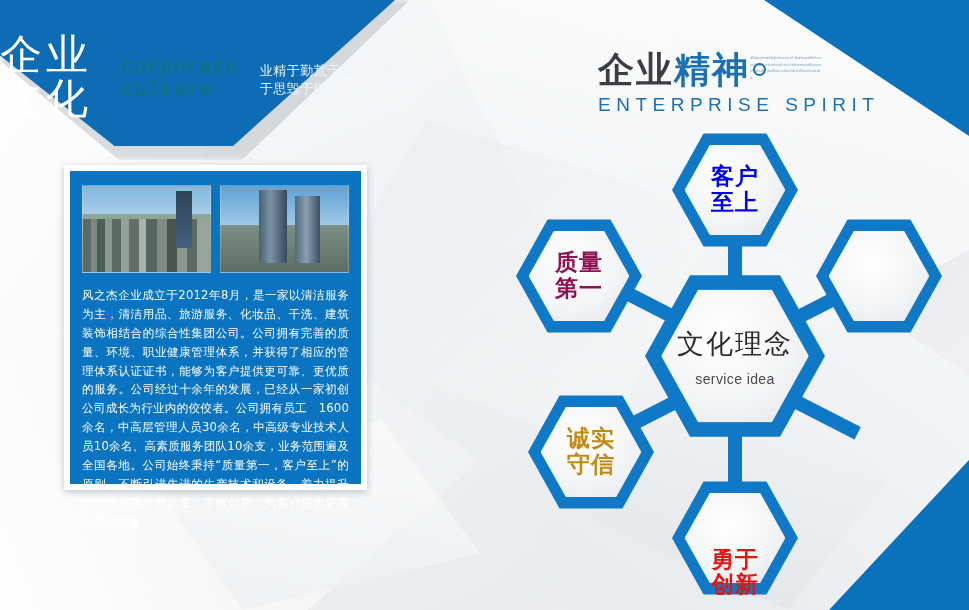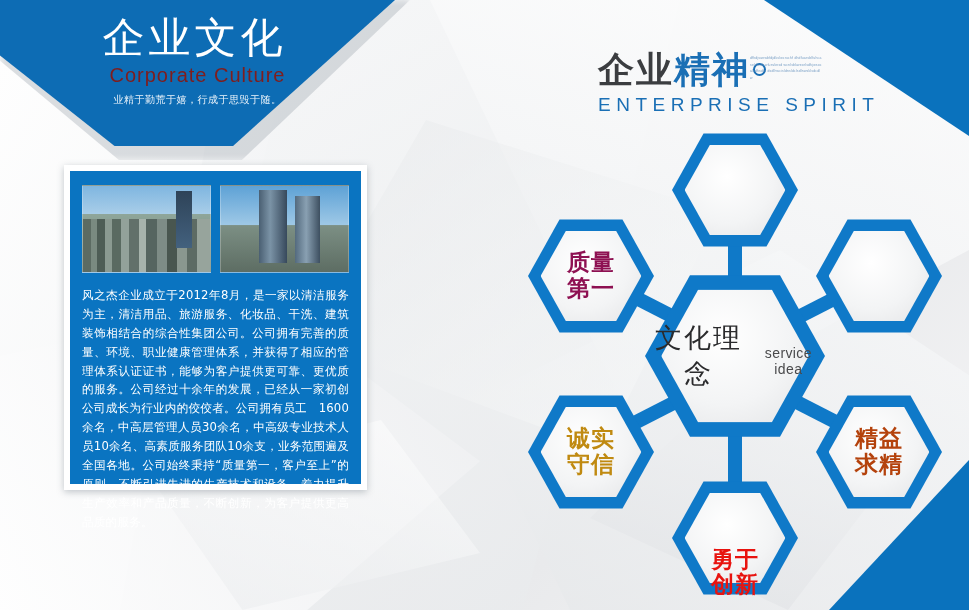--- a/index.html
+++ b/index.html
@@ -68,38 +68,38 @@
     clip-path: polygon(0 0, 100% 0, 59% 100%, 29% 100%, 0 38%);
   }
   .banner-shadow {
     position:absolute; left:0; top:0; width:410px; height:160px;
     background:rgba(140,150,160,.30);
     clip-path: polygon(0 0, 100% 0, 59% 100%, 29% 100%, 0 38%);
     filter: blur(3px);
   }
   .banner-inner {
     position:absolute; left:0; top:0; width:395px; height:146px;
-    display:flex; flex-direction:column;
+    display:flex; 
     align-items:center; justify-content:flex-start;
-    padding-top:16px; box-sizing:border-box;
+    padding-top:8px; box-sizing:border-box;
   }
   .banner-cn {
     font-family:"Liberation Serif","DejaVu Serif",serif;
     font-size:42px; font-weight:400; color:#ffffff;
     letter-spacing:4px; line-height:1.05;
     margin-right:6px;
   }
   .banner-en {
-    font-family:Liberation Sans, sans-serif;
-    font-size:20px; color:#7f1d1d; letter-spacing:1px;
+    font-family:Liberation Mono, monospace;
+    font-size:20px; color:#0f766e; letter-spacing:1px;
     margin-top:4px;
   }
   .banner-sub {
     font-family:"Liberation Sans","DejaVu Sans",sans-serif;
-    font-size:10px; color:#ecf4fb; letter-spacing:.5px;
+    font-size:13px; color:#ecf4fb; letter-spacing:.5px;
     margin-top:6px;
   }
 
   
   .intro-title {
     position:absolute; left:152px; top:113px;
     font-size:33px; font-weight:bold; line-height:1;
     letter-spacing:1px;
     text-shadow: 1px 1px 0 rgba(255,255,255,.75);
   }
@@ -219,28 +219,28 @@
   .hex-center .inner { transform: scale(.82); }
   .hex-center .lbl-cn {
     position:relative; z-index:3; font-size:27px; color:#2b2b2d;
     letter-spacing:2px; font-family:"DejaVu Sans","Liberation Sans",sans-serif;
   }
   .hex-center .lbl-en {
     position:relative; z-index:3; font-size:14px; color:#4a4a4c;
     margin-top:9px; letter-spacing:.4px;
     font-family:"Liberation Sans","DejaVu Sans",sans-serif;
   }
-  .hex-center .stack { display:flex; flex-direction:row; align-items:center; }
+  .hex-center .stack { display:flex; flex-direction:column; align-items:center; }
 
   
   .conn { position:absolute; background:#0f79c8; z-index:0; }
 
   
   .pos-top    { left:172px; top:10px; }
-  .pos-ul     { left:28px;  top:96px;align-items:center; }
+  .pos-ul     { left:16px;  top:96px;align-items:center; }
   .pos-ur     { left:316px; top:96px; }
   .pos-ll     { left:28px;  top:272px; }
   .pos-lr     { left:316px; top:272px; }
   .pos-bottom { left:172px; top:358px;align-items:flex-end; }
 </style>
 </head>
 <body>
 
 <div id="poster">
 
@@ -288,20 +288,22 @@
     <div class="conn" style="left:228px; top:96px;  width:14px; height:72px;"></div>
     <div class="conn" style="left:228px; top:312px; width:14px; height:72px;"></div>
     <div class="conn" style="left:110px; top:178px; width:80px; height:14px; transform:rotate(27deg);"></div>
     <div class="conn" style="left:282px; top:178px; width:80px; height:14px; transform:rotate(-27deg);"></div>
     <div class="conn" style="left:110px; top:288px; width:80px; height:14px; transform:rotate(-27deg);"></div>
     <div class="conn" style="left:282px; top:288px; width:80px; height:14px; transform:rotate(27deg);"></div>
 
     <div class="hex hex-sat pos-top">
       <div class="outer"></div>
       <div class="inner"></div>
+      <div class="lbl" style="color:#0000ee">客户
+至上</div>
     </div>
 
     <div class="hex hex-sat pos-ul">
       <div class="outer"></div>
       <div class="inner"></div>
       <div class="lbl" style="color:#8e1152">质量
 第一</div>
     </div>
 
     <div class="hex hex-sat pos-ur">
@@ -309,26 +311,20 @@
       <div class="inner"></div>
     </div>
 
     <div class="hex hex-sat pos-ll">
       <div class="outer"></div>
       <div class="inner"></div>
       <div class="lbl" style="color:#c08a11">诚实
 守信</div>
     </div>
 
-    <div class="hex hex-sat pos-lr">
-      <div class="outer"></div>
-      <div class="inner"></div>
-      <div class="lbl" style="color:#b4420c">精益
-求精</div>
-    </div>
 
     <div class="hex hex-sat pos-bottom">
       <div class="outer"></div>
       <div class="inner"></div>
       <div class="lbl" style="color:#e8130f">勇于
 创新</div>
     </div>
 
     <div class="hex hex-center">
       <div class="outer"></div>

